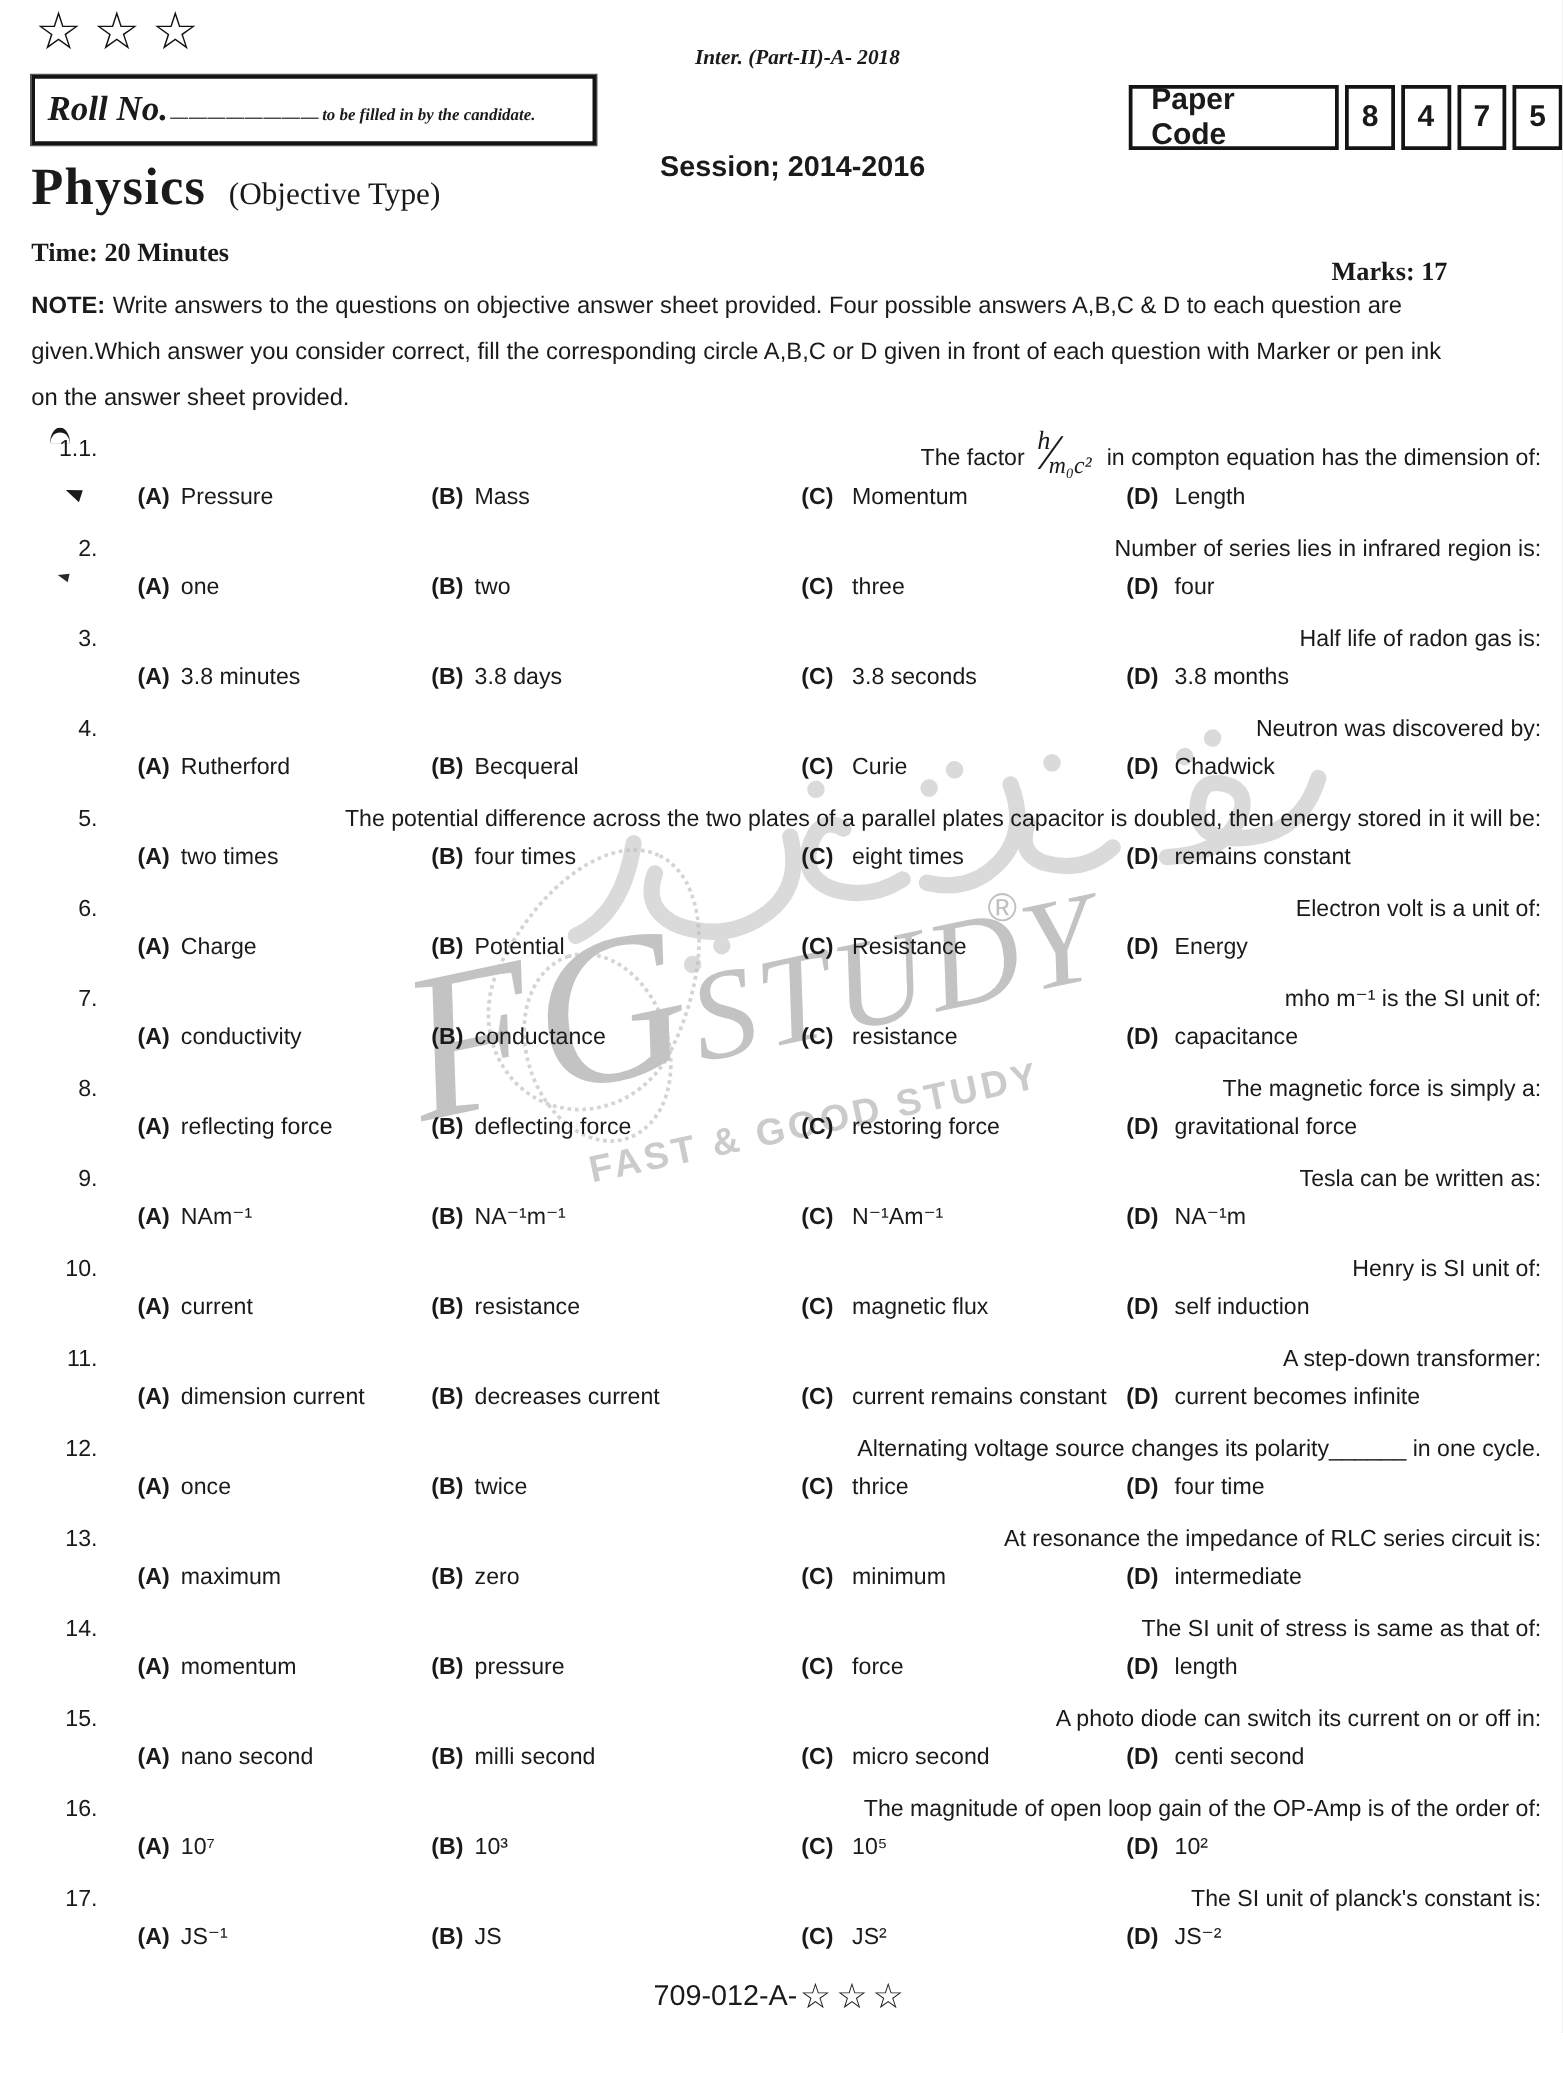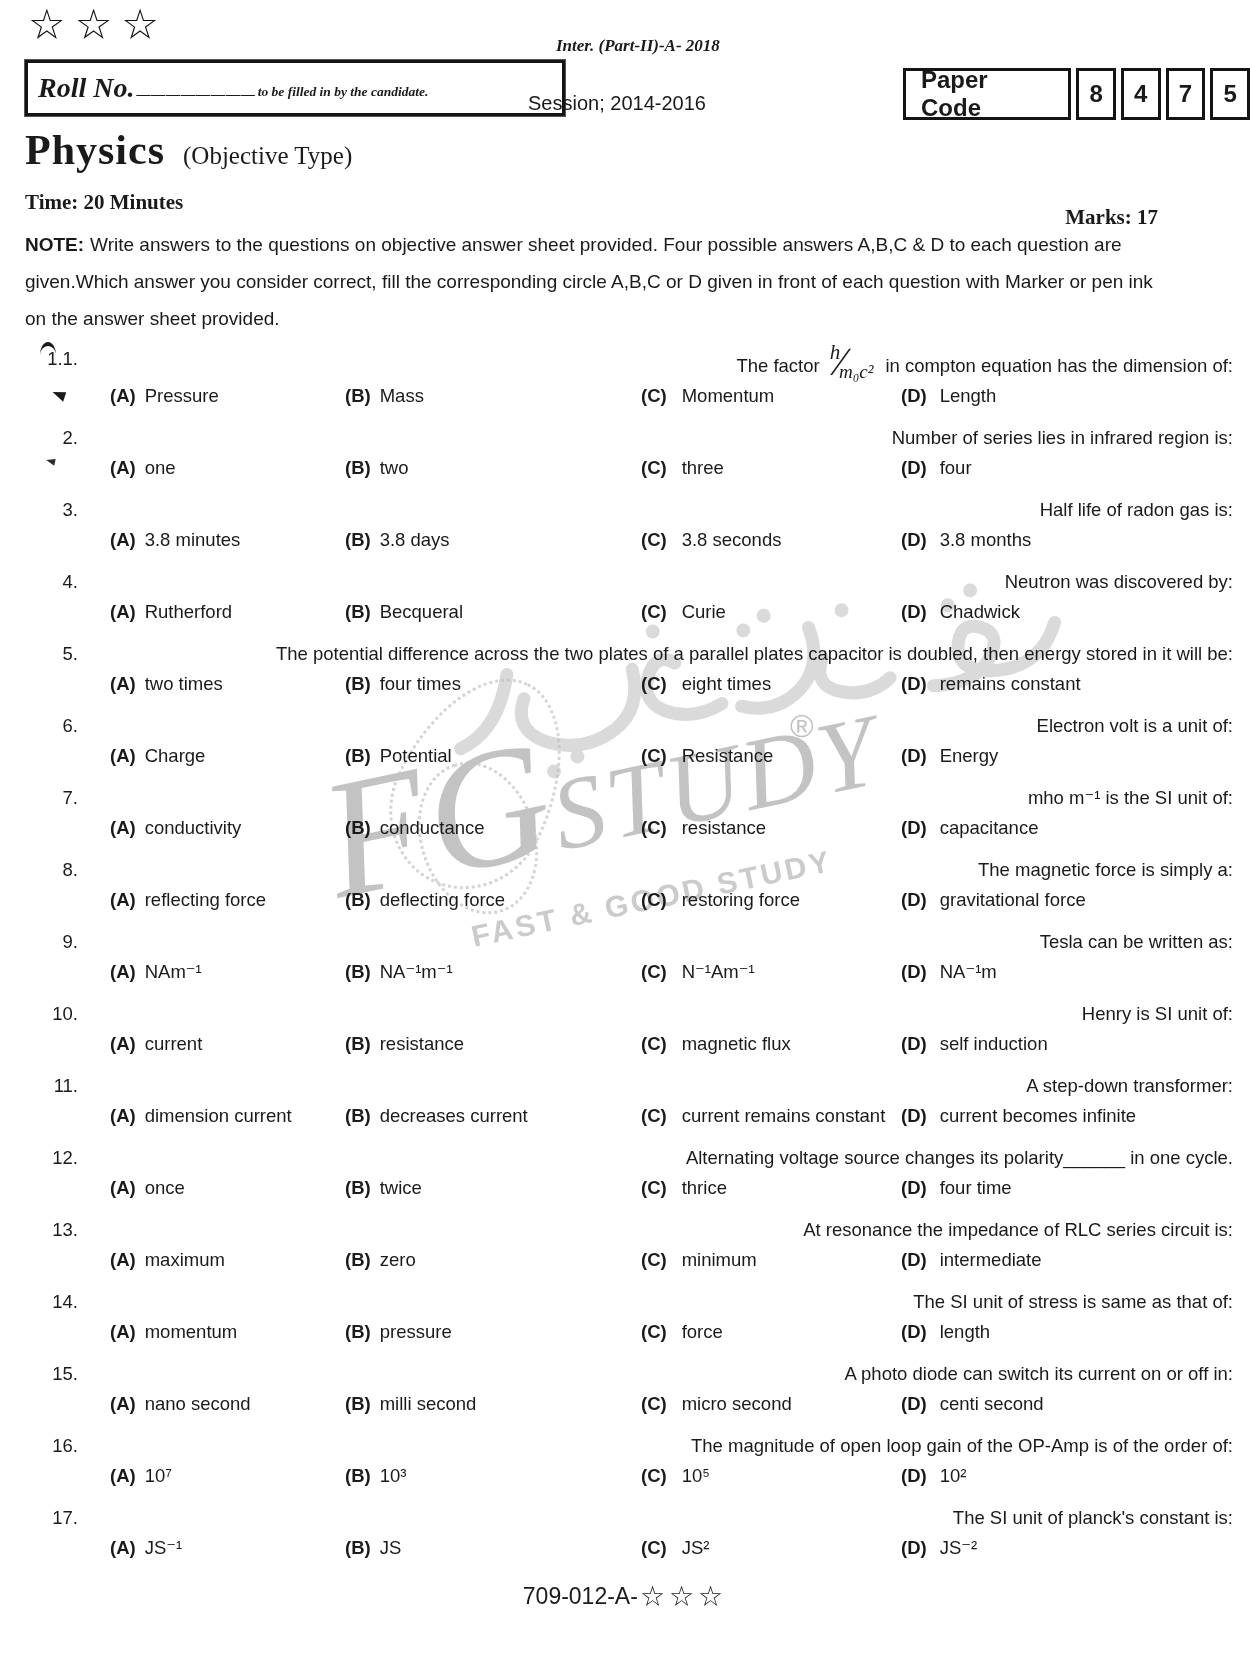--- a/index.html
+++ b/index.html
@@ -27,37 +27,37 @@
   .wm-leaf { position:absolute; border:3px dotted #d4d4d4; }
   .leaf1 { left:402px; top:672px; width:150px; height:215px; border-radius:50% 50% 50% 50% / 62% 62% 38% 38%; transform:rotate(26deg); }
   .leaf2 { left:420px; top:760px; width:110px; height:150px; border-radius:50%; transform:rotate(-18deg); border-style:dotted; }
 
   
   .hdr { position:absolute; inset:0 0 auto 0; height:340px; z-index:2; }
   .hdr > * { position:absolute; }
   .stars-top { left:28px; top:0px; font-size:42px; letter-spacing:9px; color:#111; }
   .exam-ref { left:556px; top:36px; font-family:"Liberation Serif",serif; font-style:italic; font-size:17px; font-weight:bold; }
   .rollbox {
-    left:25px; top:60px; width:540px; height:56px; border:3px solid #141414;
+    left:25px; top:60px; width:452px; height:56px; border:3px solid #141414;
     display:flex; align-items:center; padding:0 10px; box-sizing:border-box;
     box-shadow:0 0 0 1px #555;
   }
   .roll-label { font-family:"Liberation Serif",serif; font-style:italic; font-weight:bold; font-size:28px; }
   .roll-blank { font-size:25px; font-weight:bold; letter-spacing:1px; margin:0 2px 8px 2px; }
   .roll-note { font-family:"Liberation Serif",serif; font-style:italic; font-weight:bold; font-size:13.5px; margin-top:8px; }
   .papercode { left:903px; top:68px; display:flex; height:52px; }
   .pc-label {
     border:3px solid #141414; padding:0 15px; display:flex; align-items:center;
     font-weight:bold; font-size:24px; box-sizing:border-box;
   }
   .pc-digit {
     border:3px solid #141414; width:40px; margin-left:5px; display:flex; align-items:center;
     justify-content:center; font-weight:bold; font-size:24px; box-sizing:border-box;
   }
-  .session { left:528px; top:92px; font-weight:normal; font-size:20px; }
+  .session { left:528px; top:120px; font-weight:bold; font-size:23px; }
   .subject-line { left:25px; top:126px; font-family:"Liberation Serif",serif; white-space:nowrap; }
   .subject { font-weight:bold; font-size:42px; letter-spacing:1px; }
   .subject-type { font-size:25px; margin-left:14px; }
   .time { left:25px; top:190px; font-family:"Liberation Serif",serif; font-weight:bold; font-size:21px; }
   .marks { right:92px; top:205px; font-family:"Liberation Serif",serif; font-weight:bold; font-size:21px; }
   .note { left:25px; top:226px; width:1142px; font-size:19px; line-height:37px; margin:0; }
   .note b { margin-right:6px; }
 
   
   .questions { position:absolute; left:28px; top:344px; width:1205px; z-index:2; }

